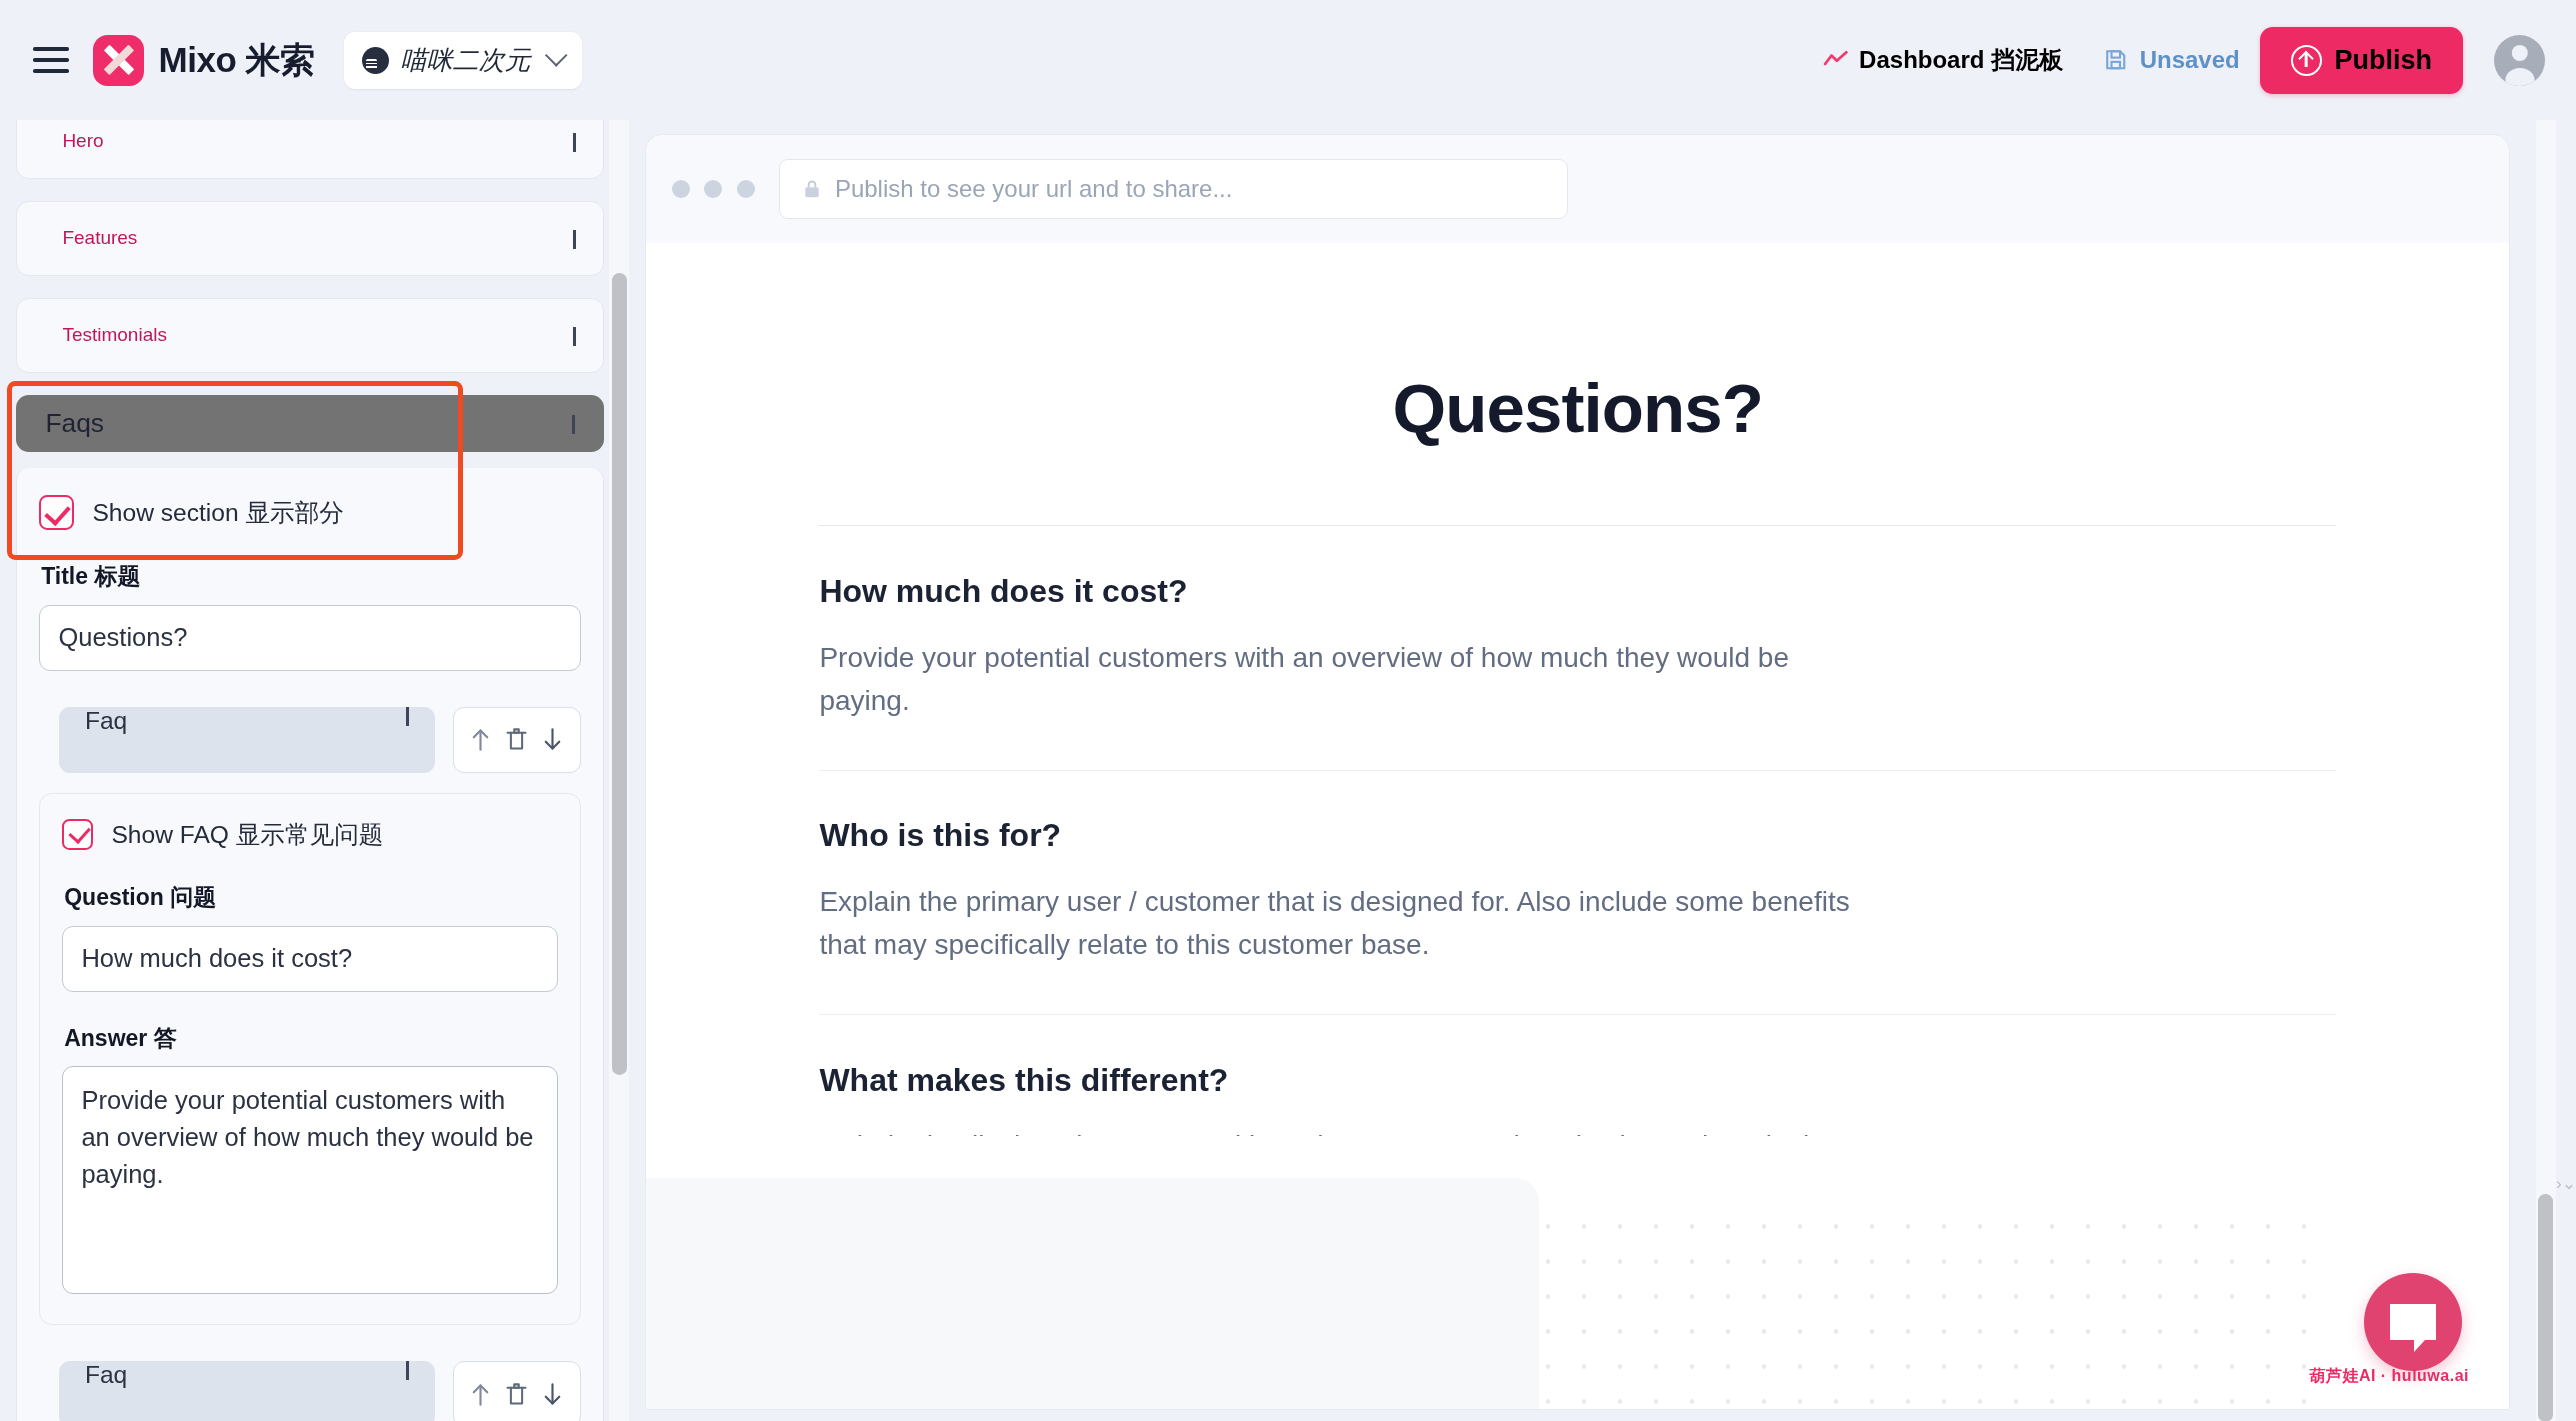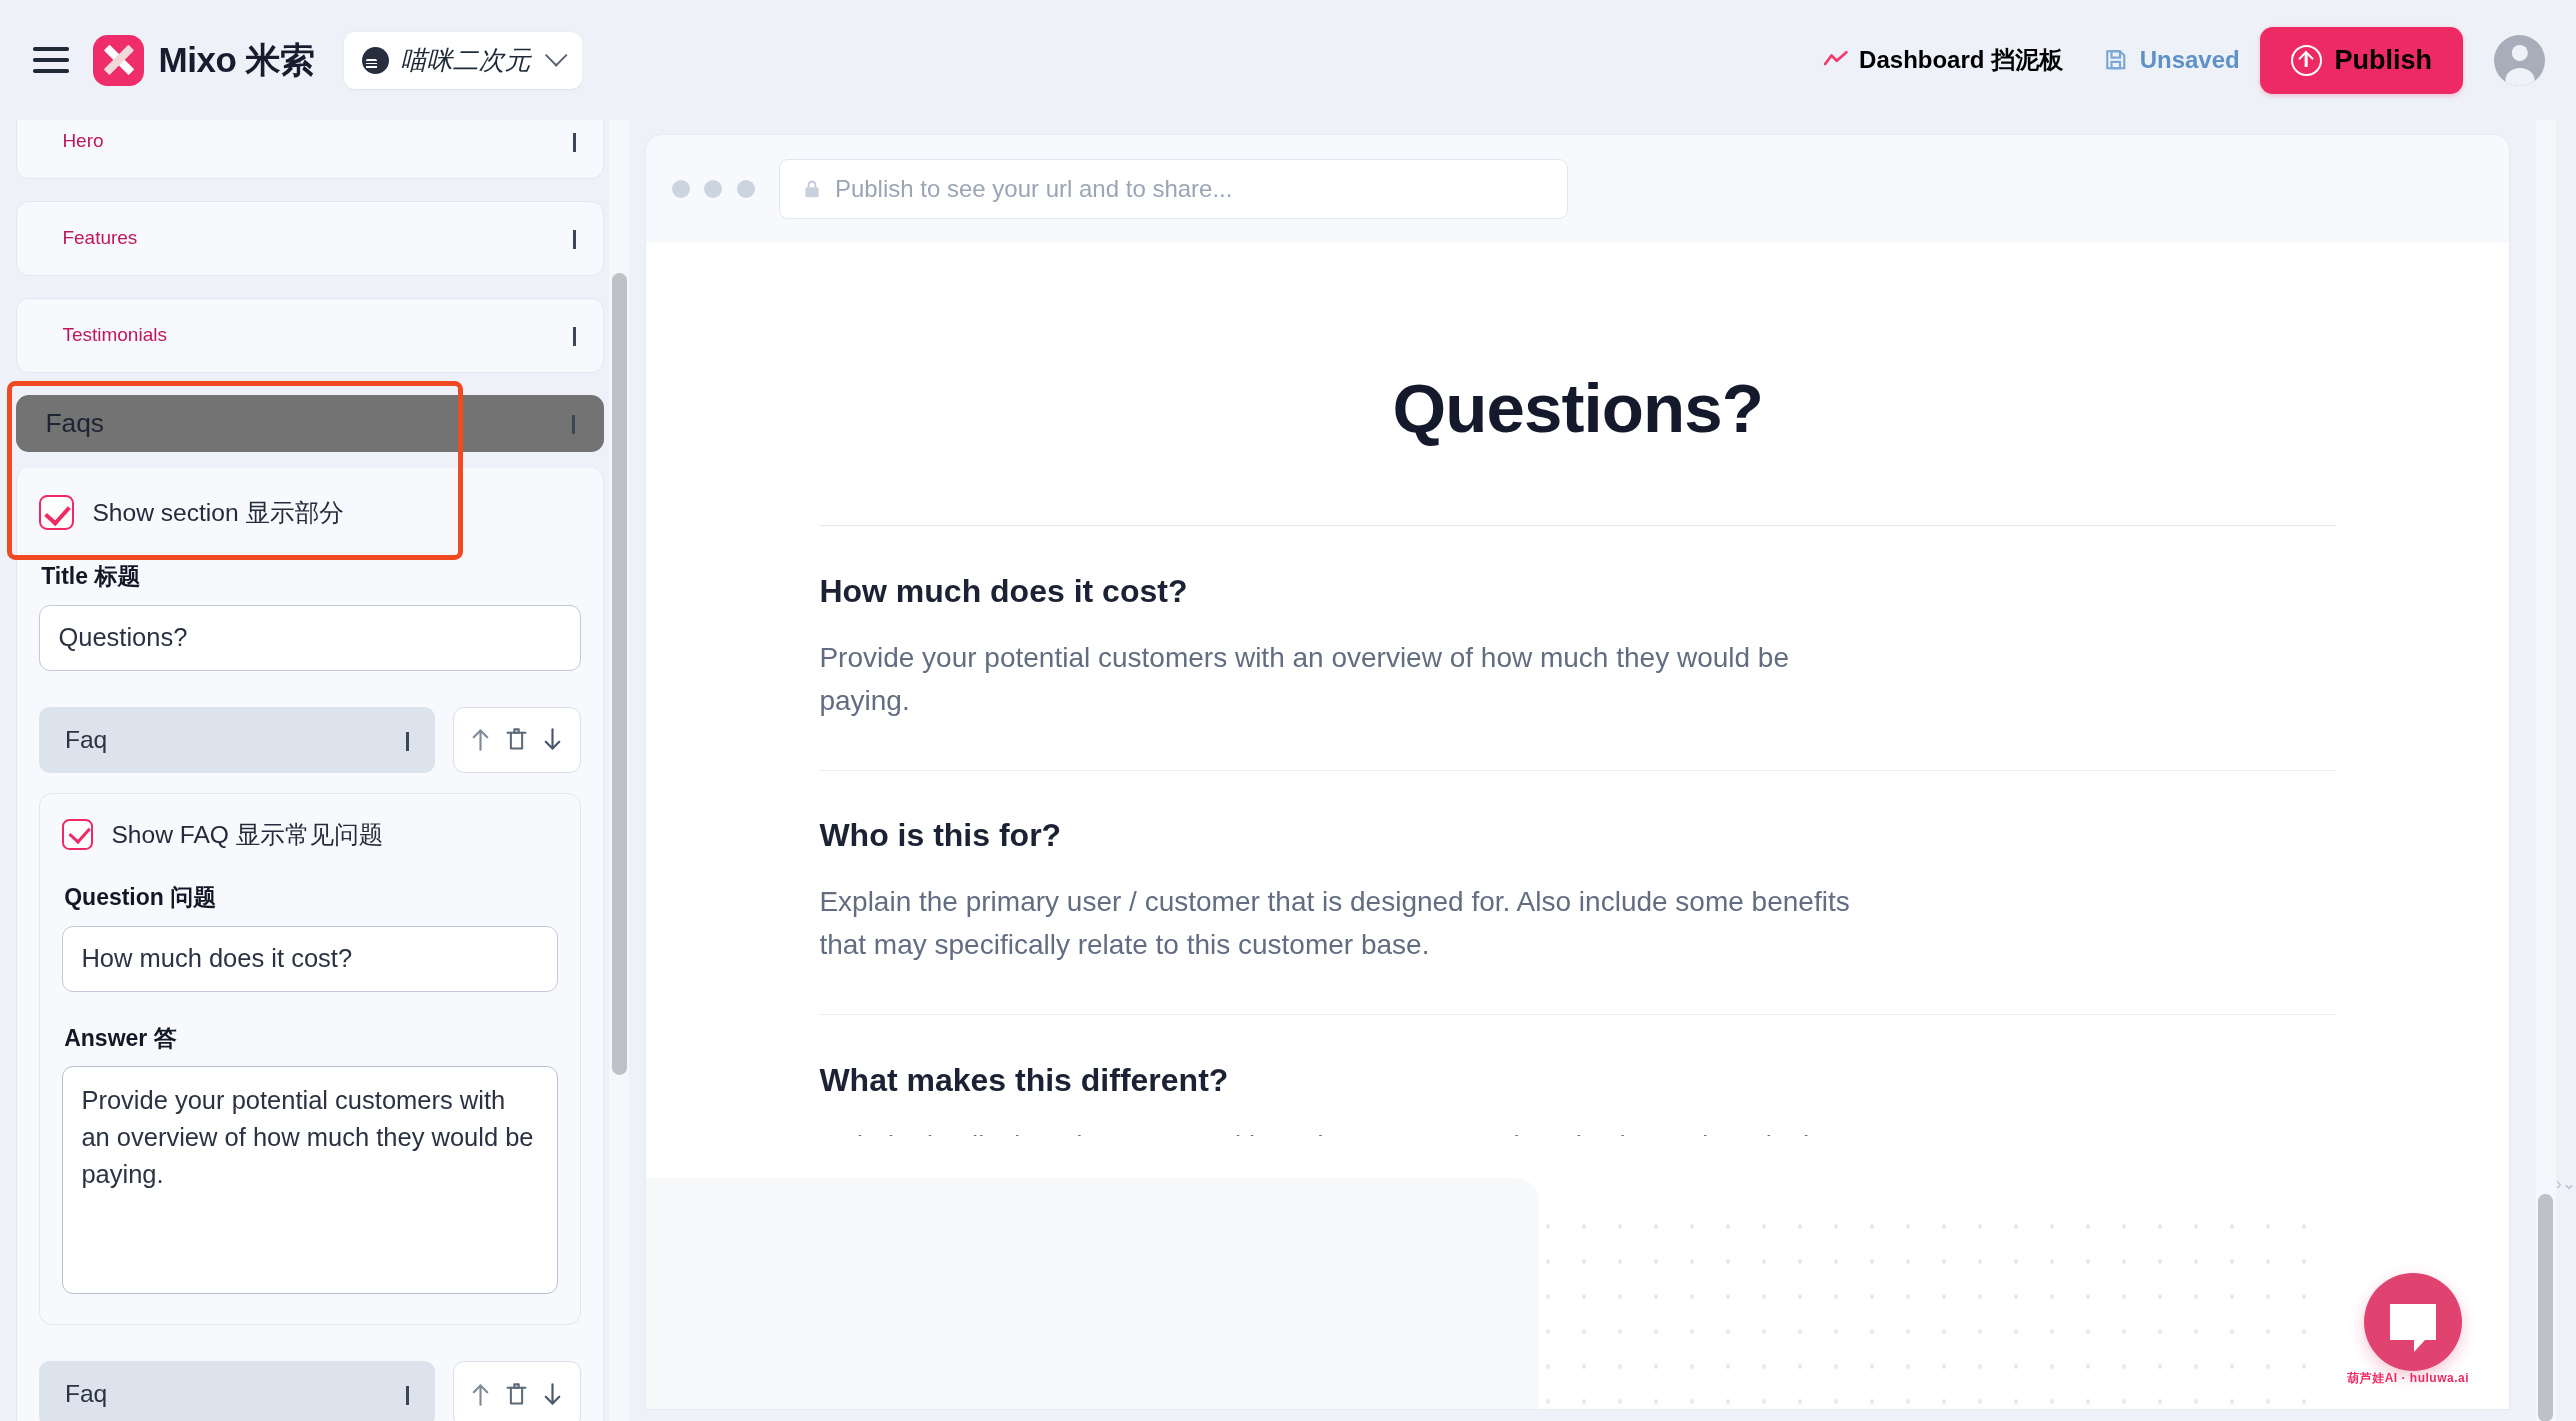--- a/index.html
+++ b/index.html
@@ -176,21 +176,21 @@
     width: 100%; height: 66px;
     background:#fff; border:0.9px solid #c3cad6; border-radius: 11px;
     padding: 0 18px; font-size: 25.5px; color:#2b3242;
     font-family: inherit; outline: none;
   }
 
   .faq-row { display:flex; align-items:center; gap: 18px; margin-top: 36px; }
   .faq-select {
     flex: 1 1 auto; height: 66px;
     background:#dde3ec; border-radius: 11px; border: none;
-    display:flex; align-items:center; padding: 0 25.5px; cursor: pointer;
+    display:flex; align-items:flex-start; padding: 0 25.5px; cursor: pointer; margin-left: 20px;
   }
   .faq-select .label { font-size: 24.6px; color:#2b3242; }
   .faq-select .chev { margin-left:auto; }
   .order-btns {
     width: 128px; height: 66px;
     background:#fff; border:0.9px solid #d9dfe8; border-radius: 11px;
     display:flex; align-items:center; justify-content: space-around;
     padding: 0 9px;
   }
   .ob { width: 27px; height: 31px; cursor: pointer; }
@@ -286,21 +286,21 @@
     display:flex; align-items:center; justify-content:center;
     box-shadow: 0 5.5px 14.6px rgba(224,67,111,.3);
   }
   .chat-fab .bub { width: 46px; height: 36px; background:#fff; position:relative; }
   .chat-fab .bub::after {
     content:""; position:absolute; left: 24px; top: 36px;
     border-left: 11px solid #fff; border-bottom: 12.8px solid transparent;
   }
   .watermark {
     position:absolute; right: 40px; bottom: 22px;
-    font-size: 12px; font-weight: 700; color:#ee2a64;
+    font-size: 16px; font-weight: 700; color:#ee2a64;
     white-space: nowrap; letter-spacing: 0.5px;
   }
 
   
   .page-sb-track { position:absolute; top: 120px; right: 20px; width: 20px; height: 1302px; background:#f6f7fa; }
   .page-sb-thumb { position:absolute; top: 1194px; right: 23px; width: 14.6px; height: 228px; border-radius: 7.3px; background:#bfc1c6; cursor:pointer; }
   .collapse-handle {
     position:absolute; right: 0; top: 1159px;
     width: 20px; height: 49px; display:flex; align-items:center; justify-content:center;
     cursor: pointer; color:#b9bfcb; font-size: 17.3px;

